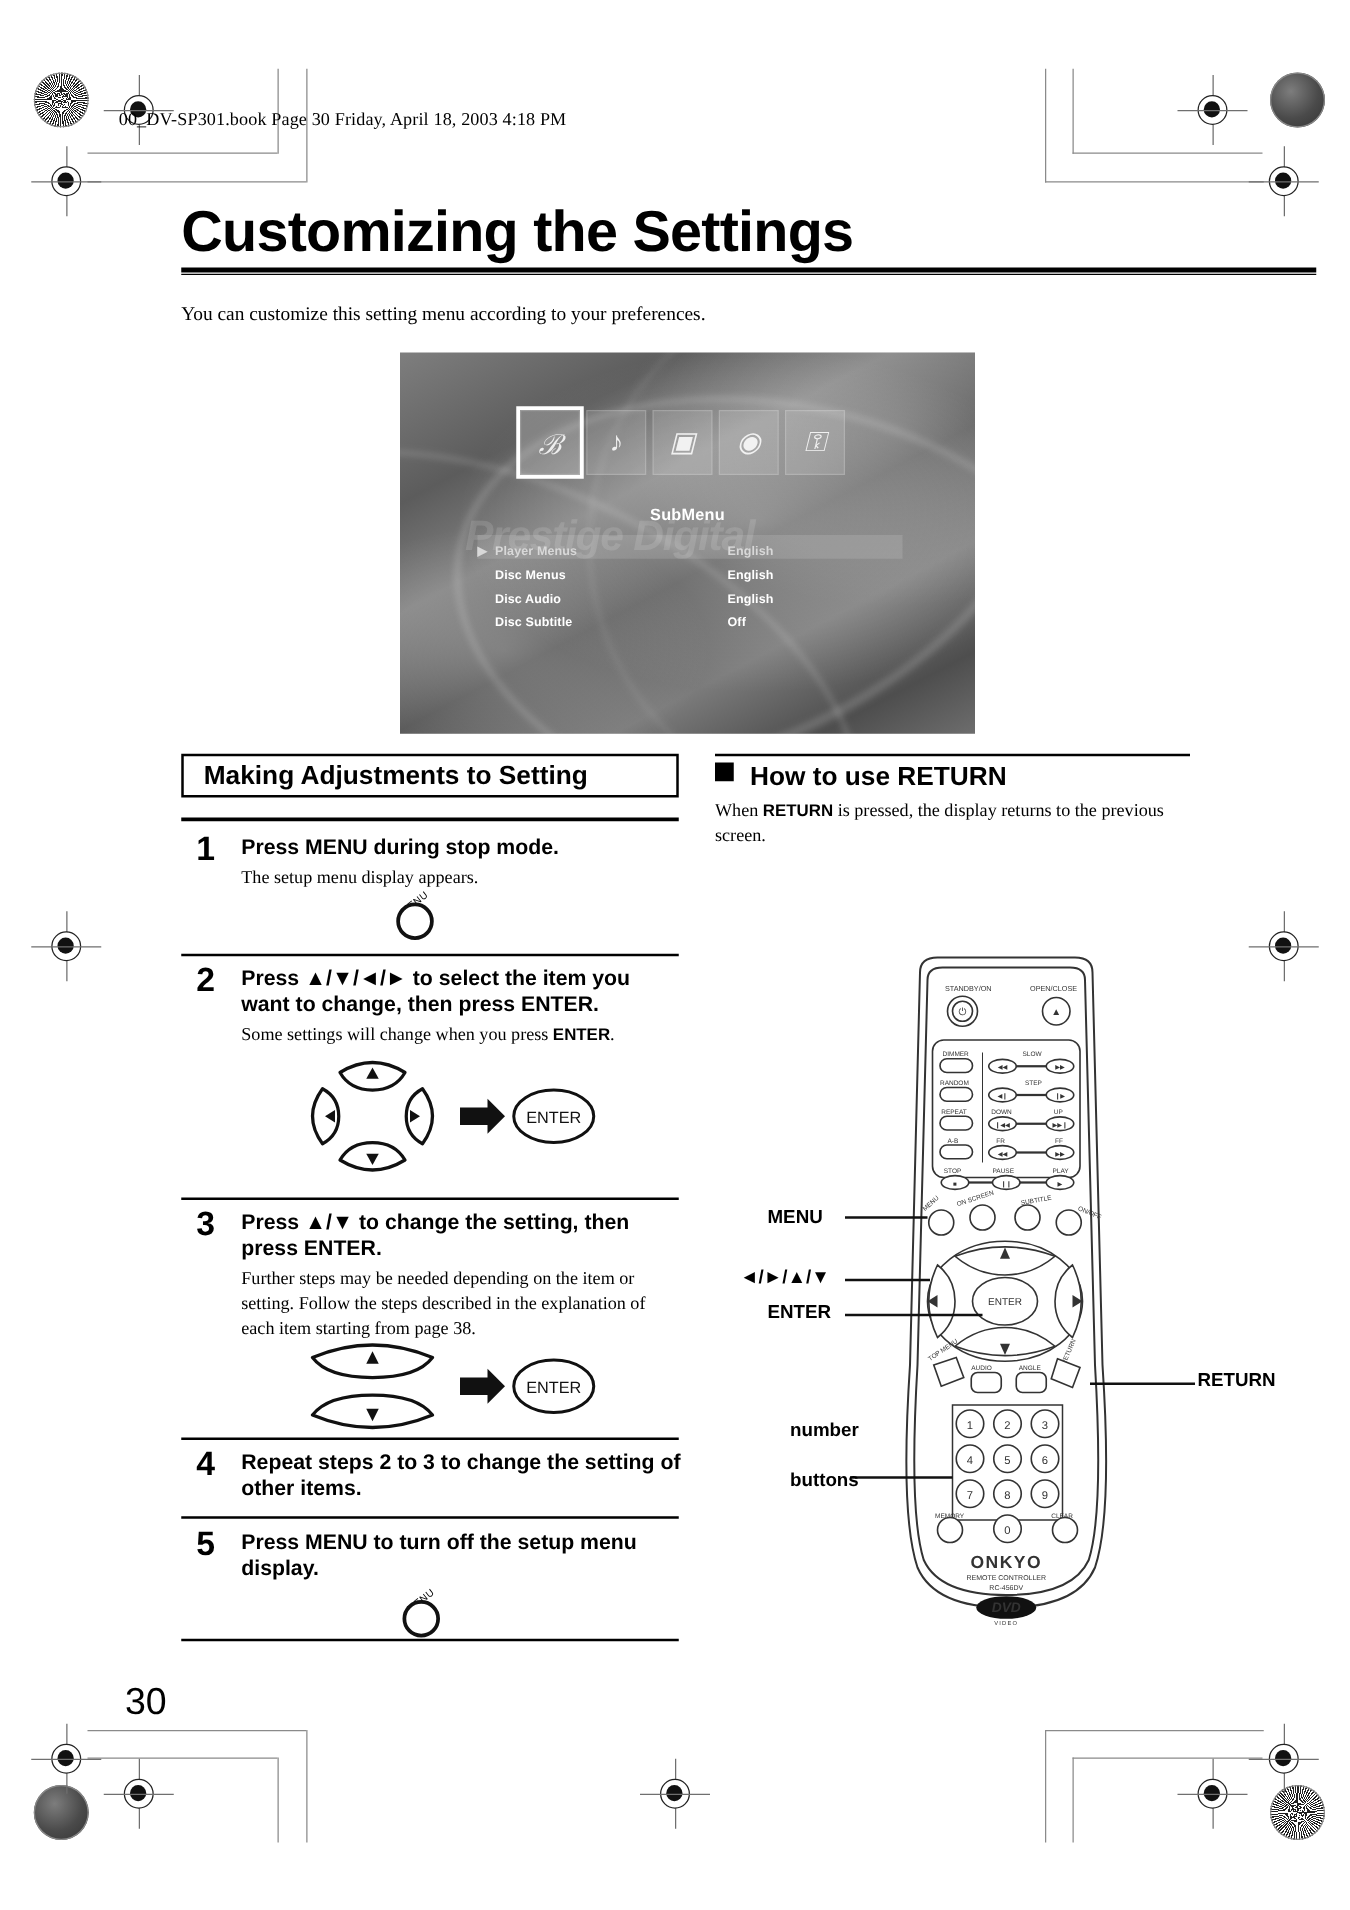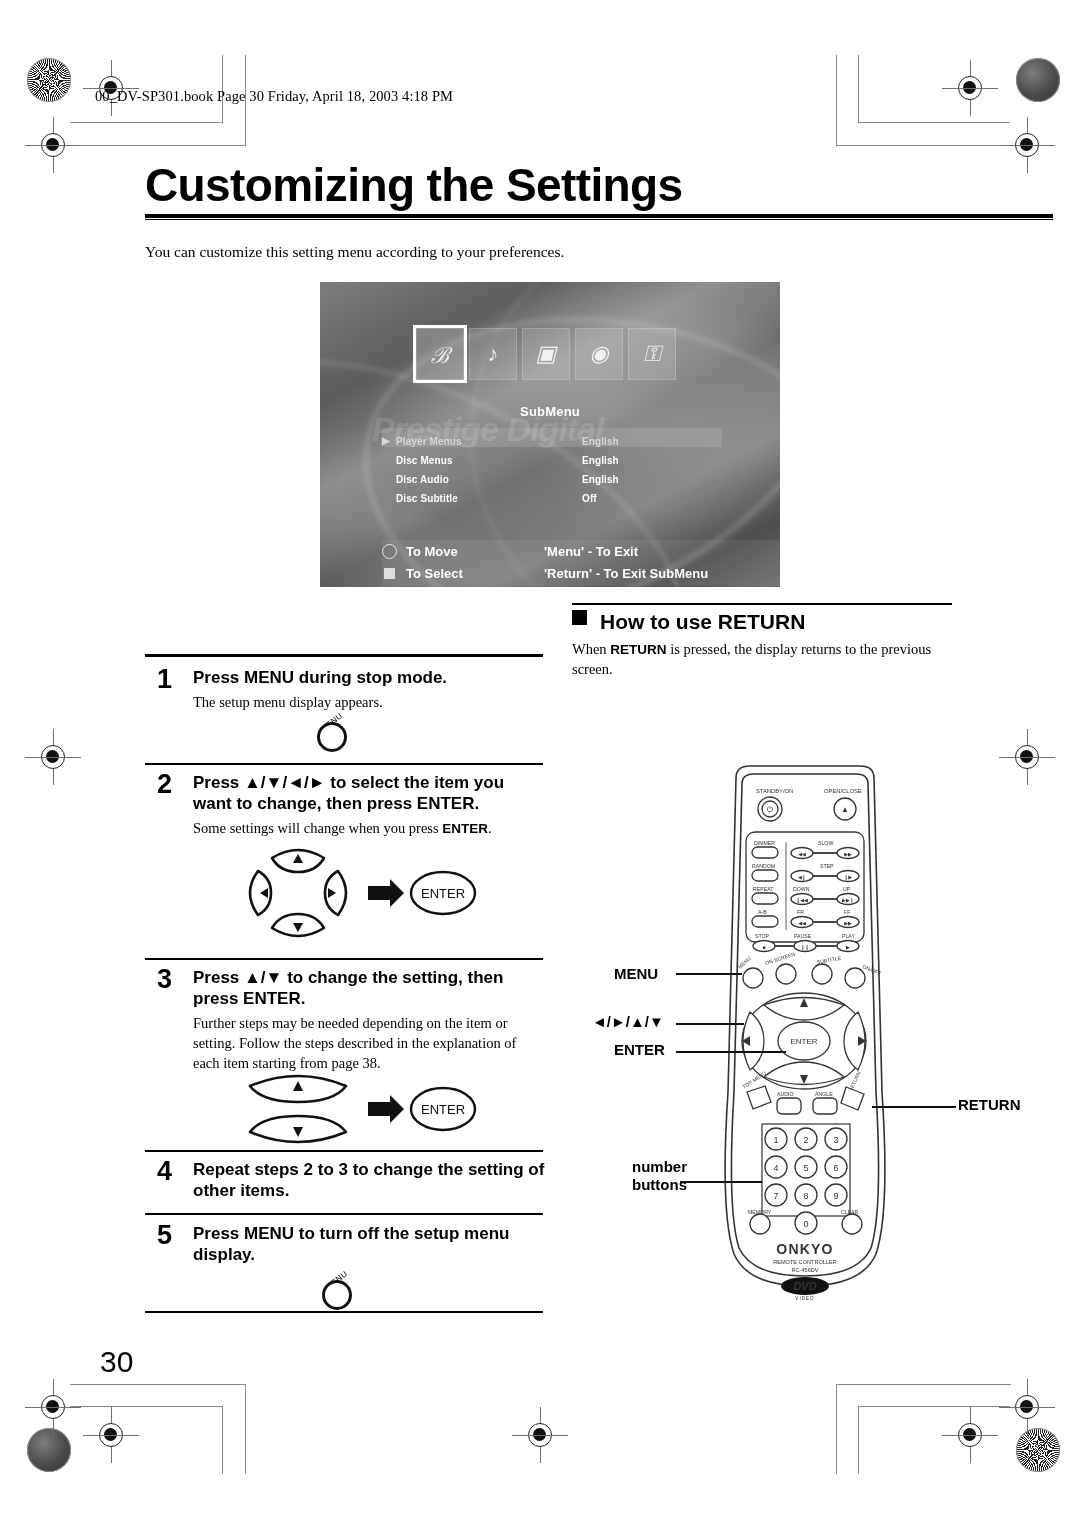--- a/index.html
+++ b/index.html
@@ -229,39 +229,23 @@
       <div class="osd-row">
         <div class="nm">Disc Audio</div>
         <div class="vl">English</div>
       </div>
       <div class="osd-row">
         <div class="nm">Disc Subtitle</div>
         <div class="vl">Off</div>
       </div>
     </div>
 
-    <div class="osd-foot">
-      <div class="fshade"></div>
-      <div class="fr" style="position:relative;">
-        <div class="fl">
-          <span class="pad-ico"></span>
-          <span>To Move</span>
-        </div>
-        <span>'Menu' - To Exit</span>
-      </div>
-      <div class="fr" style="position:relative;">
-        <div class="fl">
-          <span class="ent-ico"></span>
-          <span style="margin-left:2px;">To Select</span>
-        </div>
-        <span>'Return' - To Exit SubMenu</span>
-      </div>
-    </div>
-  </div>
-
+  </div>
+
+  <div class="boxhead">Making Adjustments to Setting</div>
 
   <div class="colrule" style="left:145px;top:654px;width:398px;height:3px;"></div>
 
   <div class="step" style="top:668px;">
     <div class="num">1</div>
     <div class="hd">Press MENU during stop mode.</div>
     <div class="bd">The setup menu display appears.</div>
   </div>
   <div class="menubtn" style="left:305px;top:708px;">
     <div class="lbl" style="left:14px;top:10px;">MENU</div>
@@ -505,19 +489,19 @@
         <line x1="-6" y1="290" x2="110" y2="290"></line>
         <line x1="196" y1="345" x2="280" y2="345"></line>
         <line x1="4" y1="420" x2="86" y2="420"></line>
       </g>
     </svg>
 
     <div class="lab" style="left:-62px;top:203px;">MENU</div>
     <div class="lab" style="left:-84px;top:251px;">◄/►/▲/▼</div>
     <div class="lab" style="left:-62px;top:279px;">ENTER</div>
     <div class="lab" style="left:282px;top:334px;">RETURN</div>
-    <div class="lab" style="left:-44px;top:396px;text-align:right;">number</div>
+    <div class="lab" style="left:-44px;top:374px;text-align:right;">number</div>
     <div class="lab" style="left:-44px;top:414px;">buttons</div>
   </div>
 
   <div class="pagenum">30</div>
 
 </div>
 
 </body></html>

